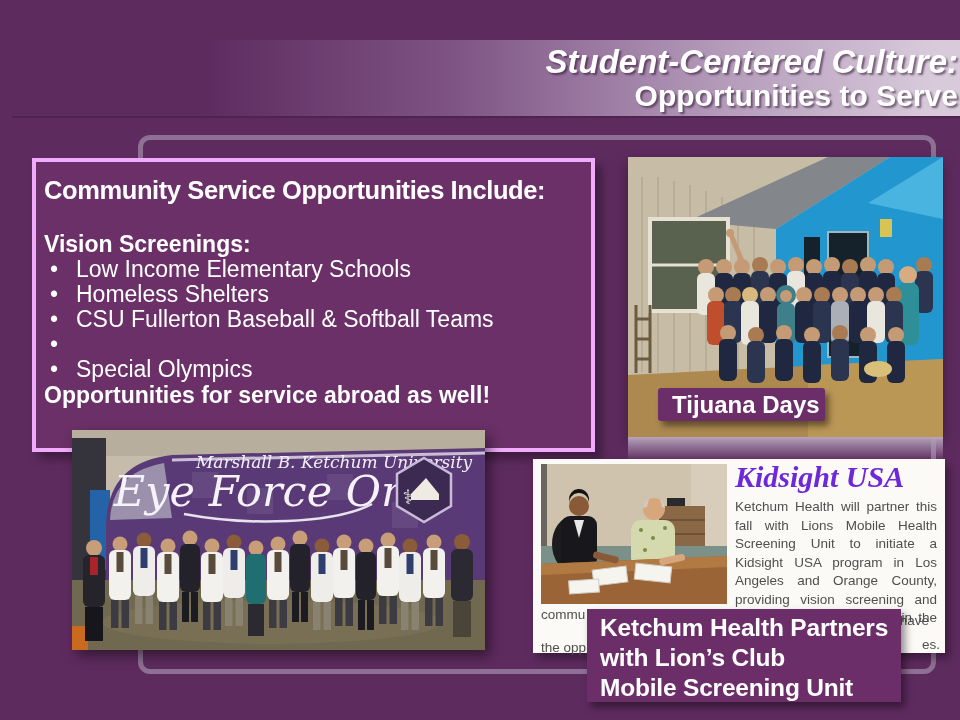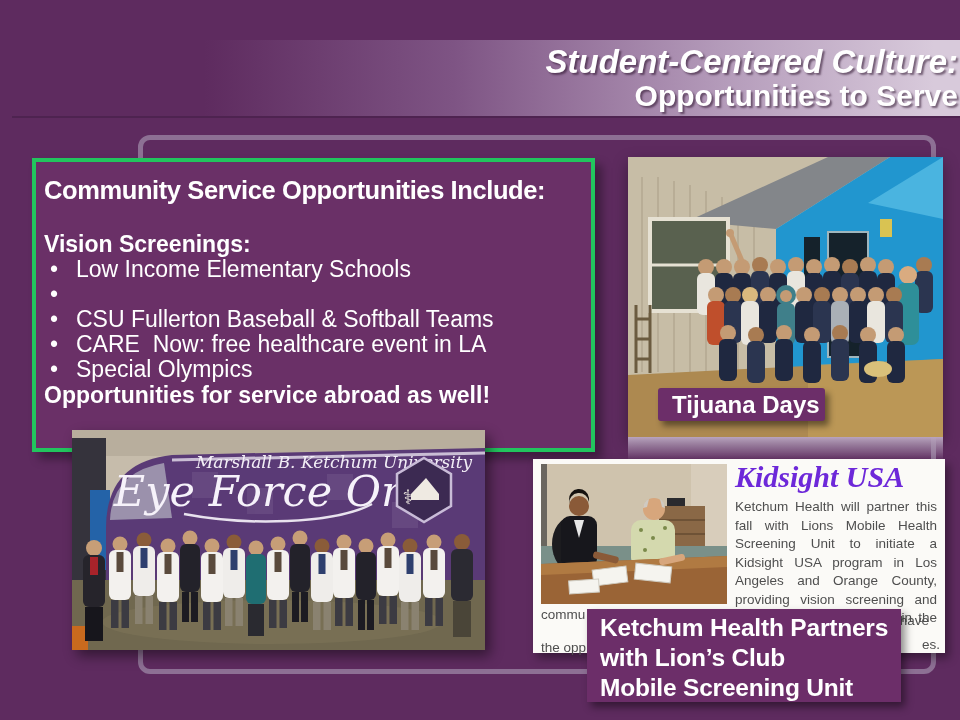--- a/index.html
+++ b/index.html
@@ -16,21 +16,21 @@
     text-shadow:2px 2px 2px rgba(40,15,40,.55);line-height:1.08;}
   .title2{font-size:30px;font-weight:bold;color:#fff;
     text-shadow:2px 2px 2px rgba(40,15,40,.55);line-height:1.05;}
 
   
   .frame{position:absolute;left:138px;top:135px;width:788px;height:529px;
     border:5px solid #8d7094;border-radius:12px;z-index:1;}
 
   
   .info-box{position:absolute;left:32px;top:158px;width:563px;height:294px;
-    background:#6a3067;border:4px solid #22c55e;box-sizing:border-box;
+    background:#6a3067;border:4px solid #f0abfc;box-sizing:border-box;
     box-shadow:7px 7px 9px rgba(0,0,0,.35);color:#fff;
     padding:14px 8px 0 8px;z-index:3;}
   .info-heading{font-size:25.5px;font-weight:bold;letter-spacing:-.4px;
     margin-bottom:26px;white-space:nowrap;}
   .info-sub{font-size:23px;font-weight:bold;line-height:26px;}
   .bullet-row{display:flex;font-size:23px;line-height:25px;}
   .bullet-dot{width:26px;padding-left:6px;flex:none;}
   .bullet-text{white-space:pre-wrap;}
   .info-footer{font-size:23px;font-weight:bold;line-height:26px;}
 
@@ -79,28 +79,28 @@
 
   <div class="info-box">
     <div class="info-heading">Community Service Opportunities Include:</div>
     <div class="info-sub">Vision Screenings:</div>
     <div class="bullet-row">
       <span class="bullet-dot">•</span>
       <span class="bullet-text">Low Income Elementary Schools</span>
     </div>
     <div class="bullet-row">
       <span class="bullet-dot">•</span>
+      <span class="bullet-text">Homeless Shelters</span>
     </div>
     <div class="bullet-row">
       <span class="bullet-dot">•</span>
       <span class="bullet-text">CSU Fullerton Baseball &amp; Softball Teams</span>
     </div>
     <div class="bullet-row">
       <span class="bullet-dot">•</span>
-      <span class="bullet-text">CARE  Now: free healthcare event in LA</span>
     </div>
     <div class="bullet-row">
       <span class="bullet-dot">•</span>
       <span class="bullet-text">Special Olympics</span>
     </div>
     <div class="info-footer">Opportunities for service abroad as well!</div>
   </div>
 
   <svg class="photo-tijuana" viewBox="0 0 315 280" preserveAspectRatio="none">
     <defs>

